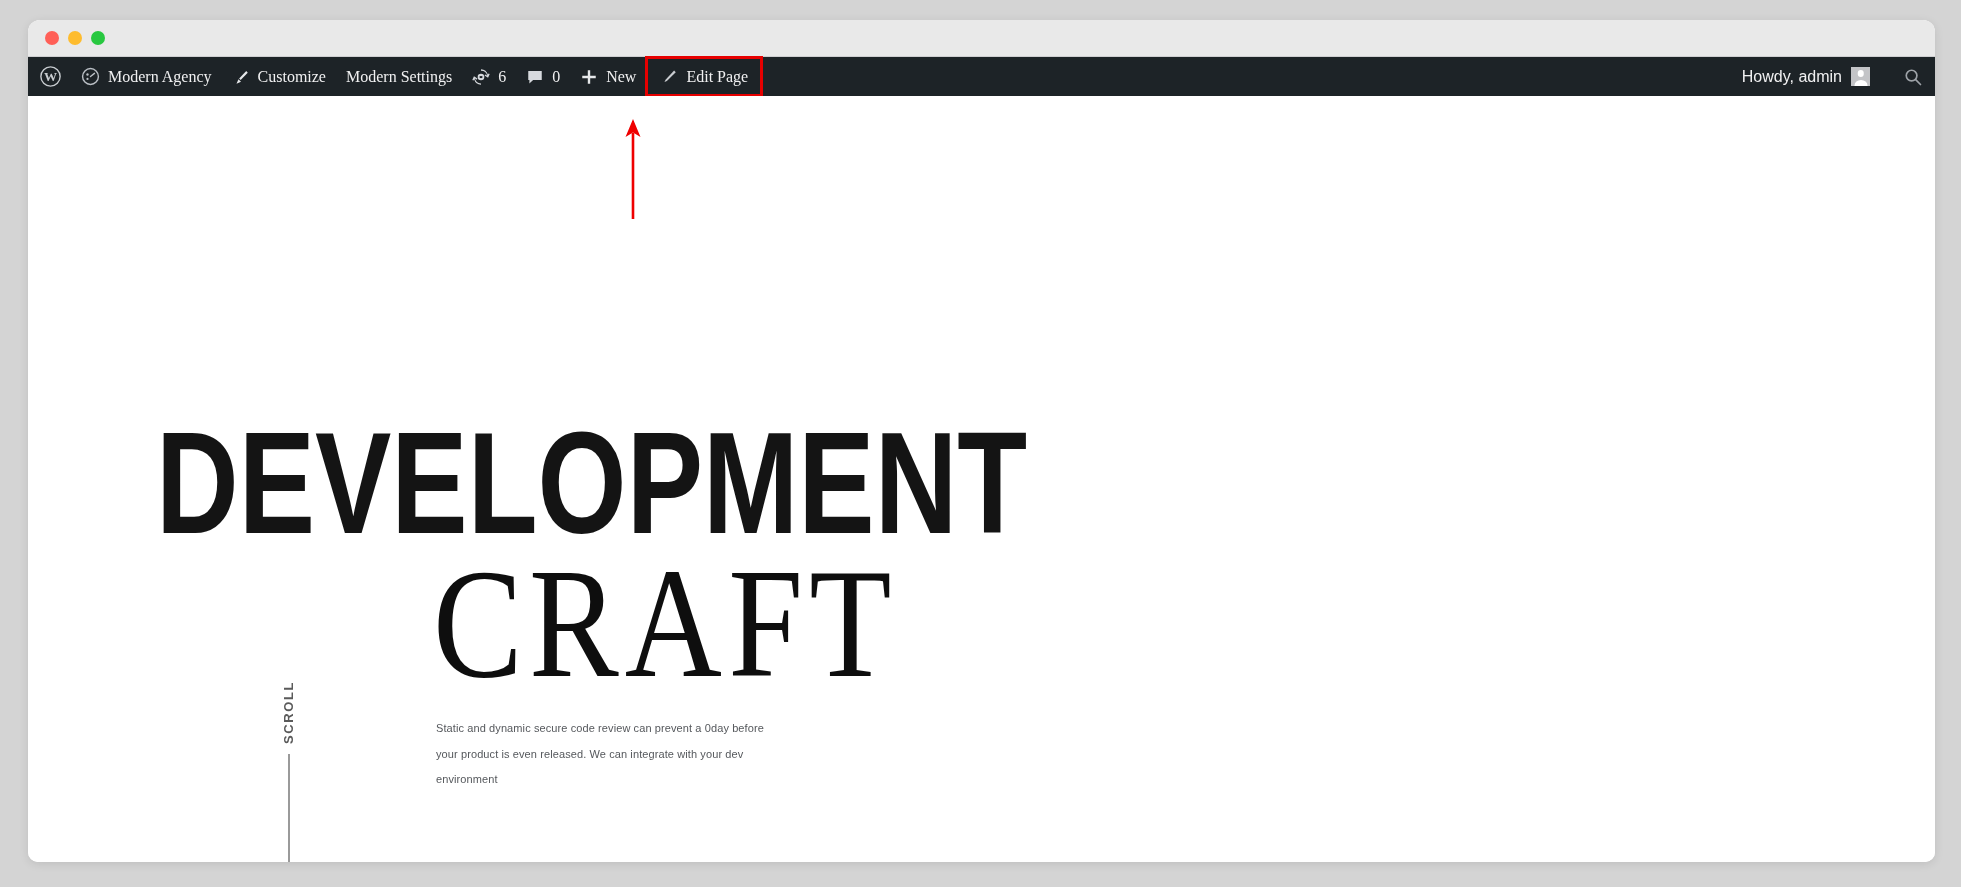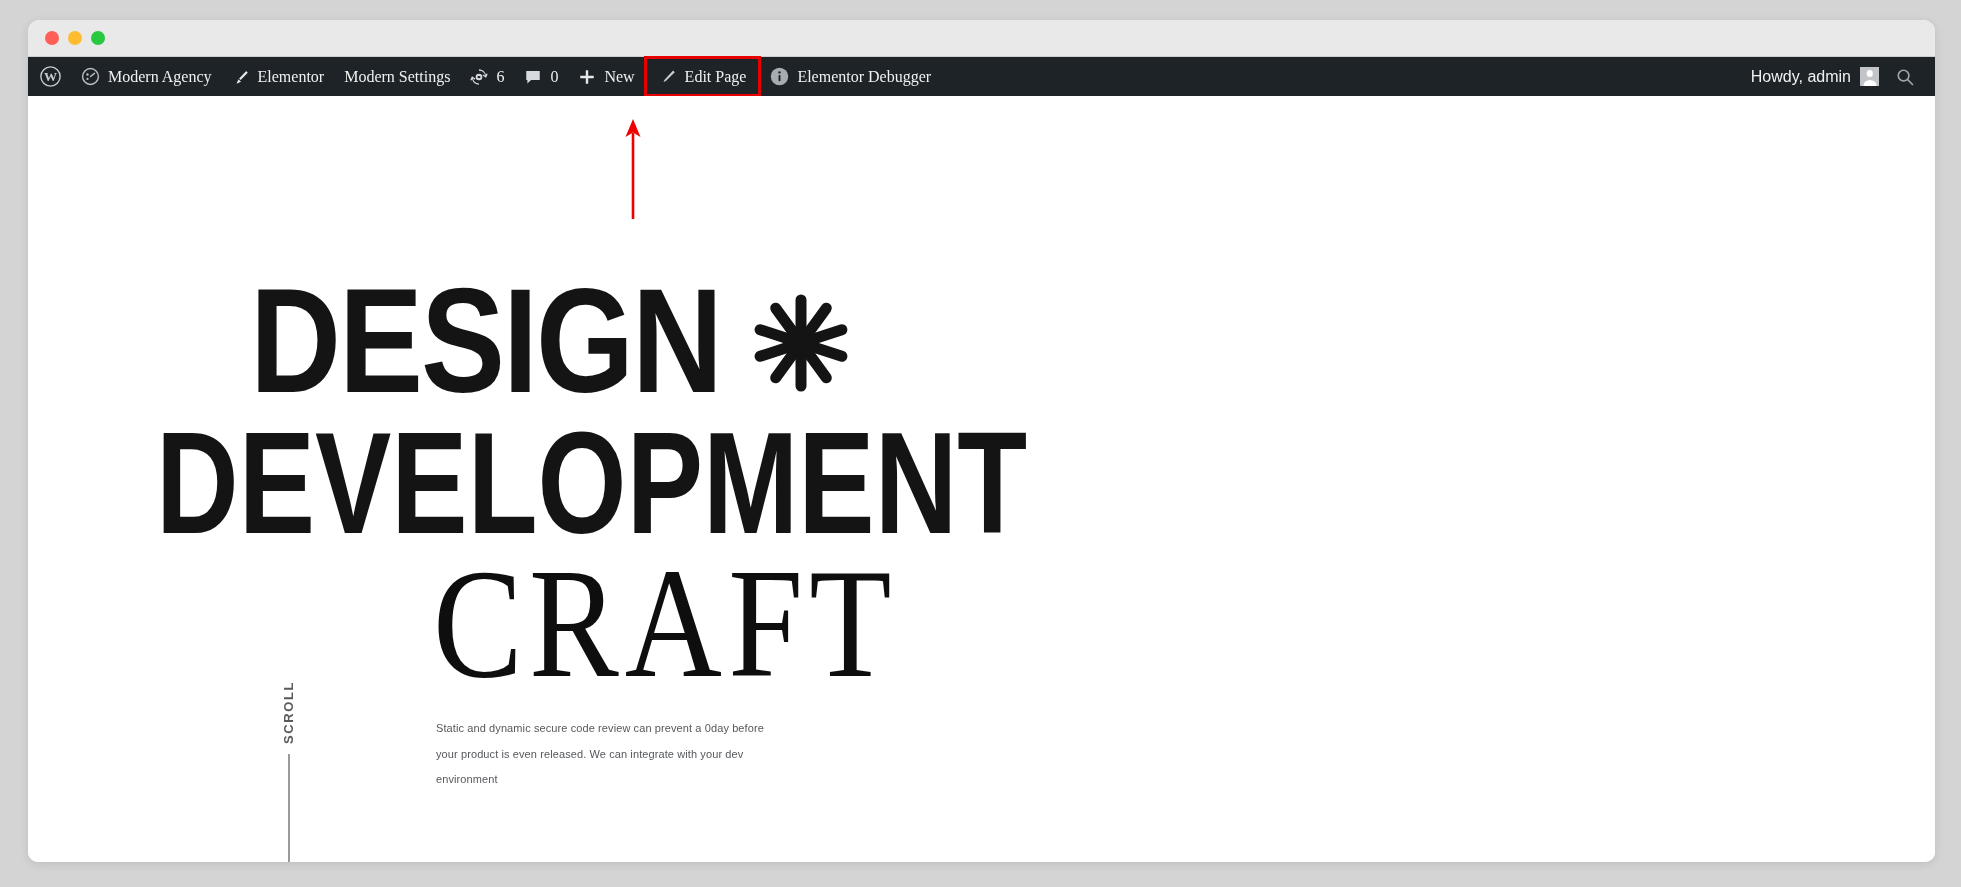--- a/index.html
+++ b/index.html
@@ -72,22 +72,21 @@
     line-height: 1;
   }
   .ab-item:first-child { padding-left: 12px; }
   .ab-label { display: inline-block; font-family: Liberation Serif, serif; }
 
   .ab-spacer { flex: 1 1 auto; }
 
   .ab-right {
     display: flex;
     align-items: center;
-    gap: 0px;
-    padding-right: 8px;
+    gap: 17px;
   }
   .howdy {
     display: flex;
     align-items: center;
     gap: 9px;
     padding: 0 10px;
     font-size: 16px;
     color: #f0f0f1;
   }
   .avatar {
@@ -283,21 +282,21 @@
       <span class="ab-label">Modern Agency</span>
     </div>
 
     <div class="ab-item">
       <span class="ic">
         <svg width="18" height="18" viewBox="0 0 24 24">
           <path d="M19 4 L9.5 14 L11.5 16 L21 6.2 Z" fill="#e6e8ea"></path>
           <path d="M8.6 15 L6 21 L12 18.2 Z" fill="#e6e8ea"></path>
         </svg>
       </span>
-      <span class="ab-label">Elementor</span>
+      <span class="ab-label">Customize</span>
     </div>
 
     <div class="ab-item">
       <span class="ab-label">Modern Settings</span>
     </div>
 
     <div class="ab-item">
       <span class="ic">
         <svg width="18" height="18" viewBox="0 0 24 24">
           <path d="M12 3.5a8.5 8.5 0 0 1 8.3 6.7l-2.6-1.7-.9 1.4 4.6 3 2.2-4.9-1.6-.7-.8 1.8A10.2 10.2 0 0 0 12 1.8Z" fill="#d7dade"></path>
@@ -331,30 +330,20 @@
       <span class="ic">
         <svg width="18" height="18" viewBox="0 0 24 24">
           <path d="M18.8 3.4 L21 5.6 L9.2 17.4 L6 18.8 L7.4 15.6 Z" fill="#c9ccd0"></path>
           <path d="M5 20h15v1.6H5Z" fill="#c9ccd0" opacity="0"></path>
         </svg>
       </span>
       <span class="ab-label">Edit Page</span>
     </div>
 
 
-    <div class="ab-item">
-      <span class="ic">
-        <svg width="19" height="19" viewBox="0 0 24 24">
-          <circle cx="12" cy="12" r="11" fill="#a7acb2"></circle>
-          <rect x="10.8" y="10" width="2.4" height="8" rx="1" fill="#1d2327"></rect>
-          <circle cx="12" cy="6.8" r="1.5" fill="#1d2327"></circle>
-        </svg>
-      </span>
-      <span class="ab-label">Elementor Debugger</span>
-    </div>
 
     <div class="ab-spacer"></div>
 
     <div class="ab-right">
       <div class="howdy">
         <span>Howdy, admin</span>
         <span class="avatar"></span>
       </div>
       <div class="search-btn">
         <span class="ic">
@@ -363,39 +352,20 @@
             <path d="M15.2 15.2 L21 21" stroke="#9ea3a8" stroke-width="2" stroke-linecap="round"></path>
           </svg>
         </span>
       </div>
     </div>
   </div>
 
   <div id="page-content">
     <div class="hero">
 
-      <div class="line-design">
-        <span class="word-design">DESIGN</span>
-        <span class="starburst ic">
-          <svg width="100" height="100" viewBox="0 0 100 100">
-            <g stroke="#141414" stroke-width="11" stroke-linecap="round">
-              <line x1="50" y1="50" x2="50" y2="7"></line>
-              <line x1="50" y1="50" x2="75.3" y2="15.2"></line>
-              <line x1="50" y1="50" x2="90.9" y2="36.7"></line>
-              <line x1="50" y1="50" x2="90.9" y2="63.3"></line>
-              <line x1="50" y1="50" x2="75.3" y2="84.8"></line>
-              <line x1="50" y1="50" x2="50" y2="93"></line>
-              <line x1="50" y1="50" x2="24.7" y2="84.8"></line>
-              <line x1="50" y1="50" x2="9.1" y2="63.3"></line>
-              <line x1="50" y1="50" x2="9.1" y2="36.7"></line>
-              <line x1="50" y1="50" x2="24.7" y2="15.2"></line>
-            </g>
-          </svg>
-        </span>
-      </div>
 
       <div class="line-development">DEVELOPMENT</div>
 
       <div class="line-craft">CRAFT</div>
 
       <div id="scroll-indicator">
         <span class="scroll-text">SCROLL</span>
         <span class="scroll-line"></span>
       </div>
 

